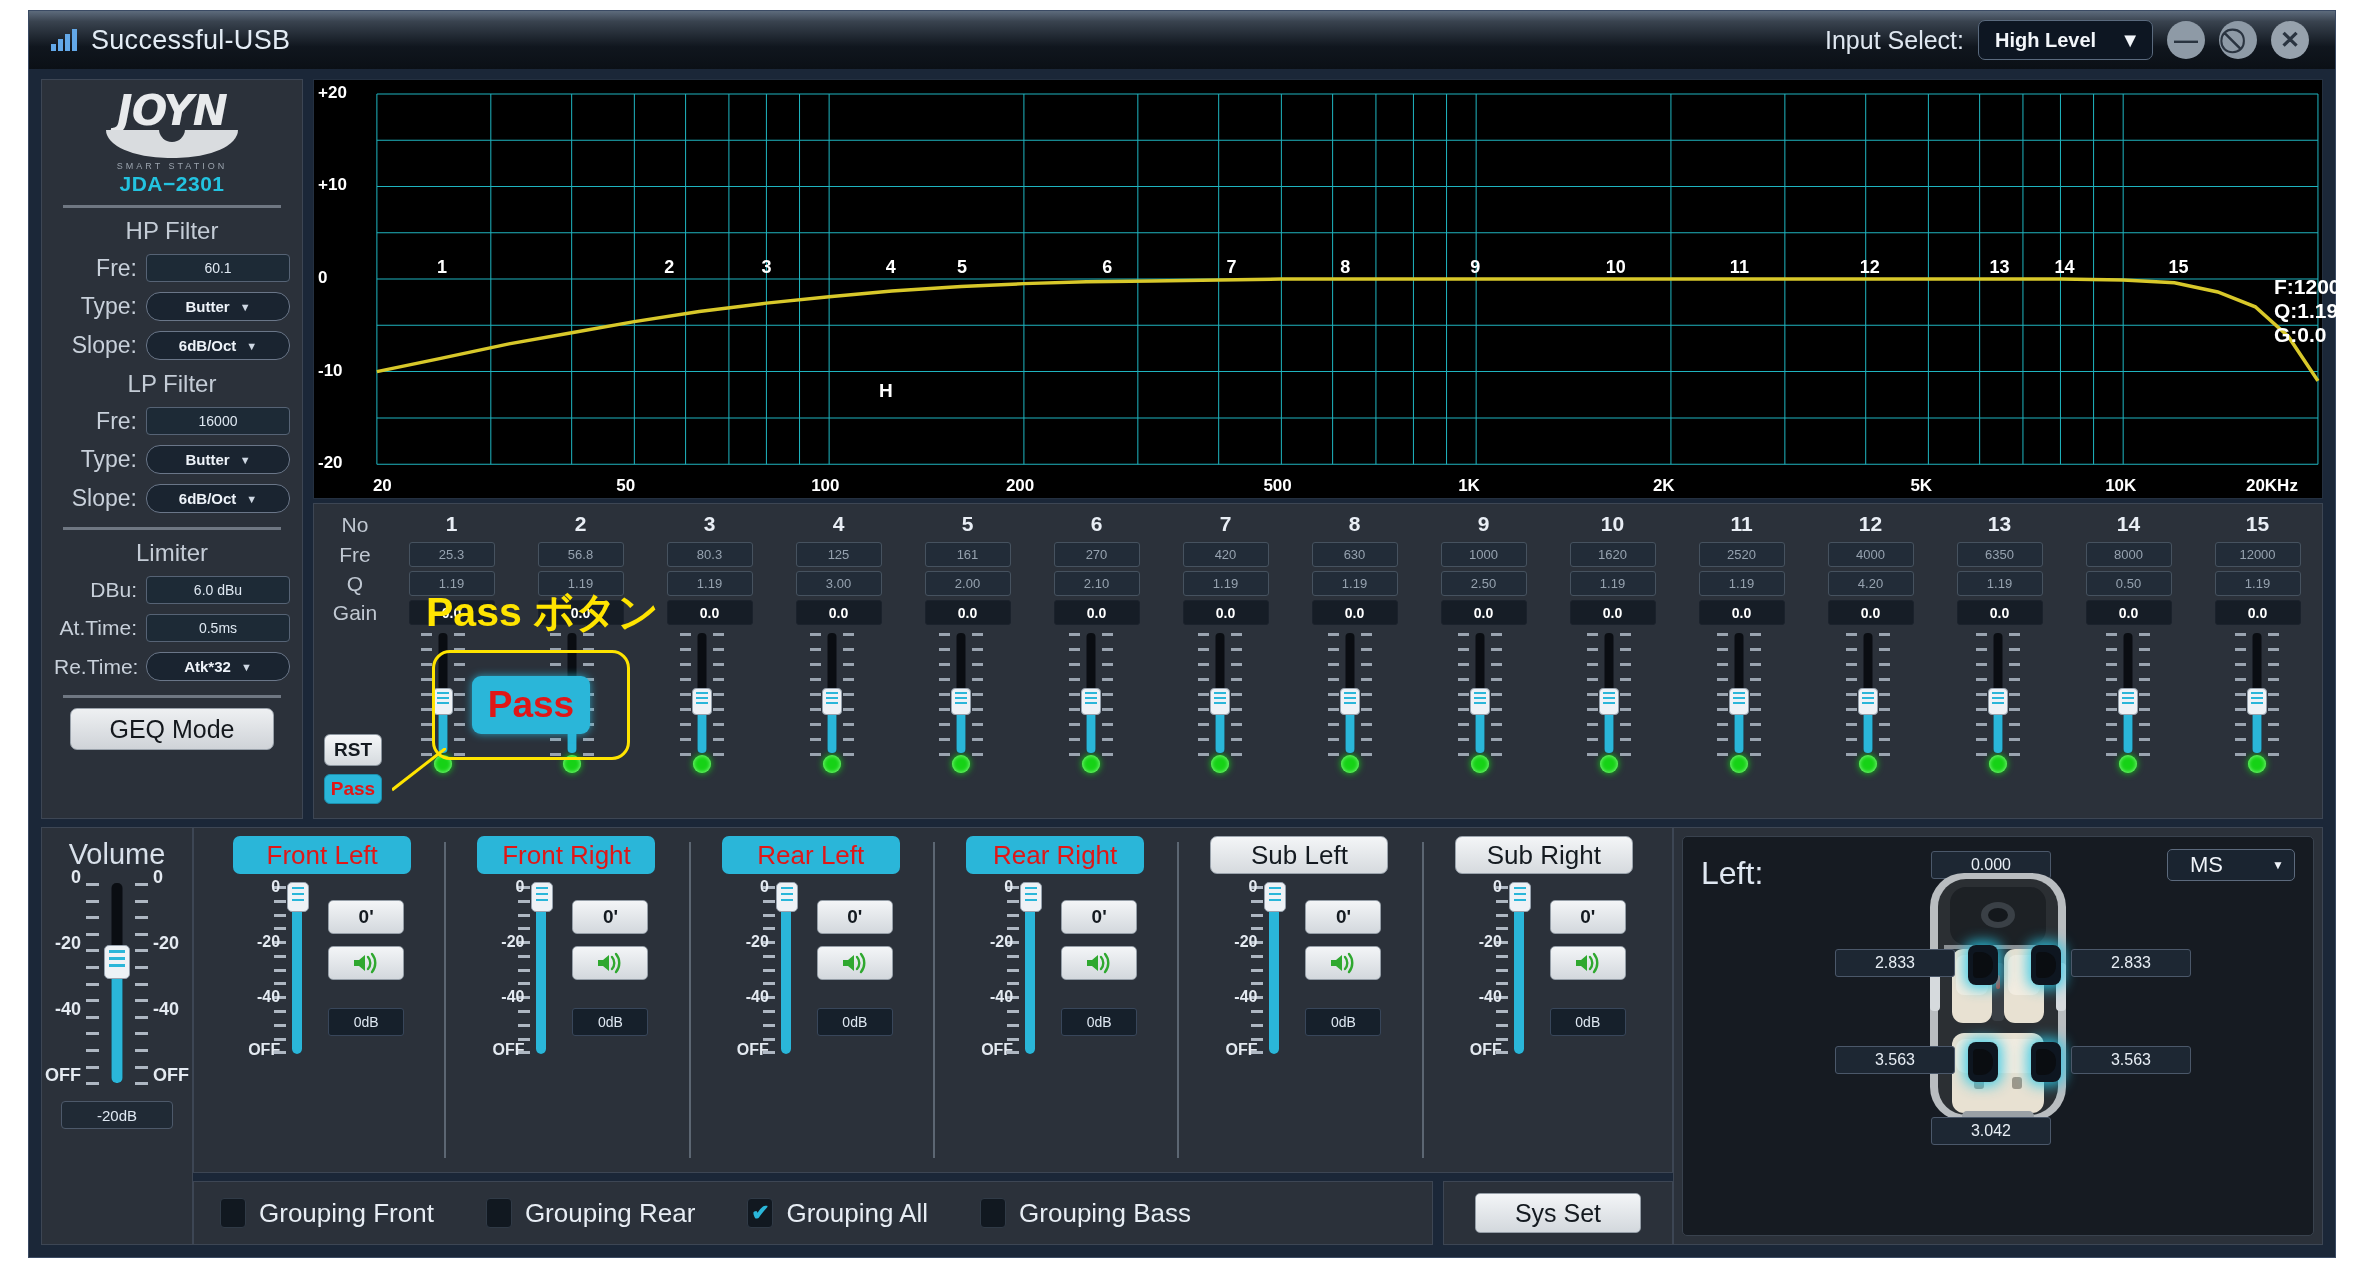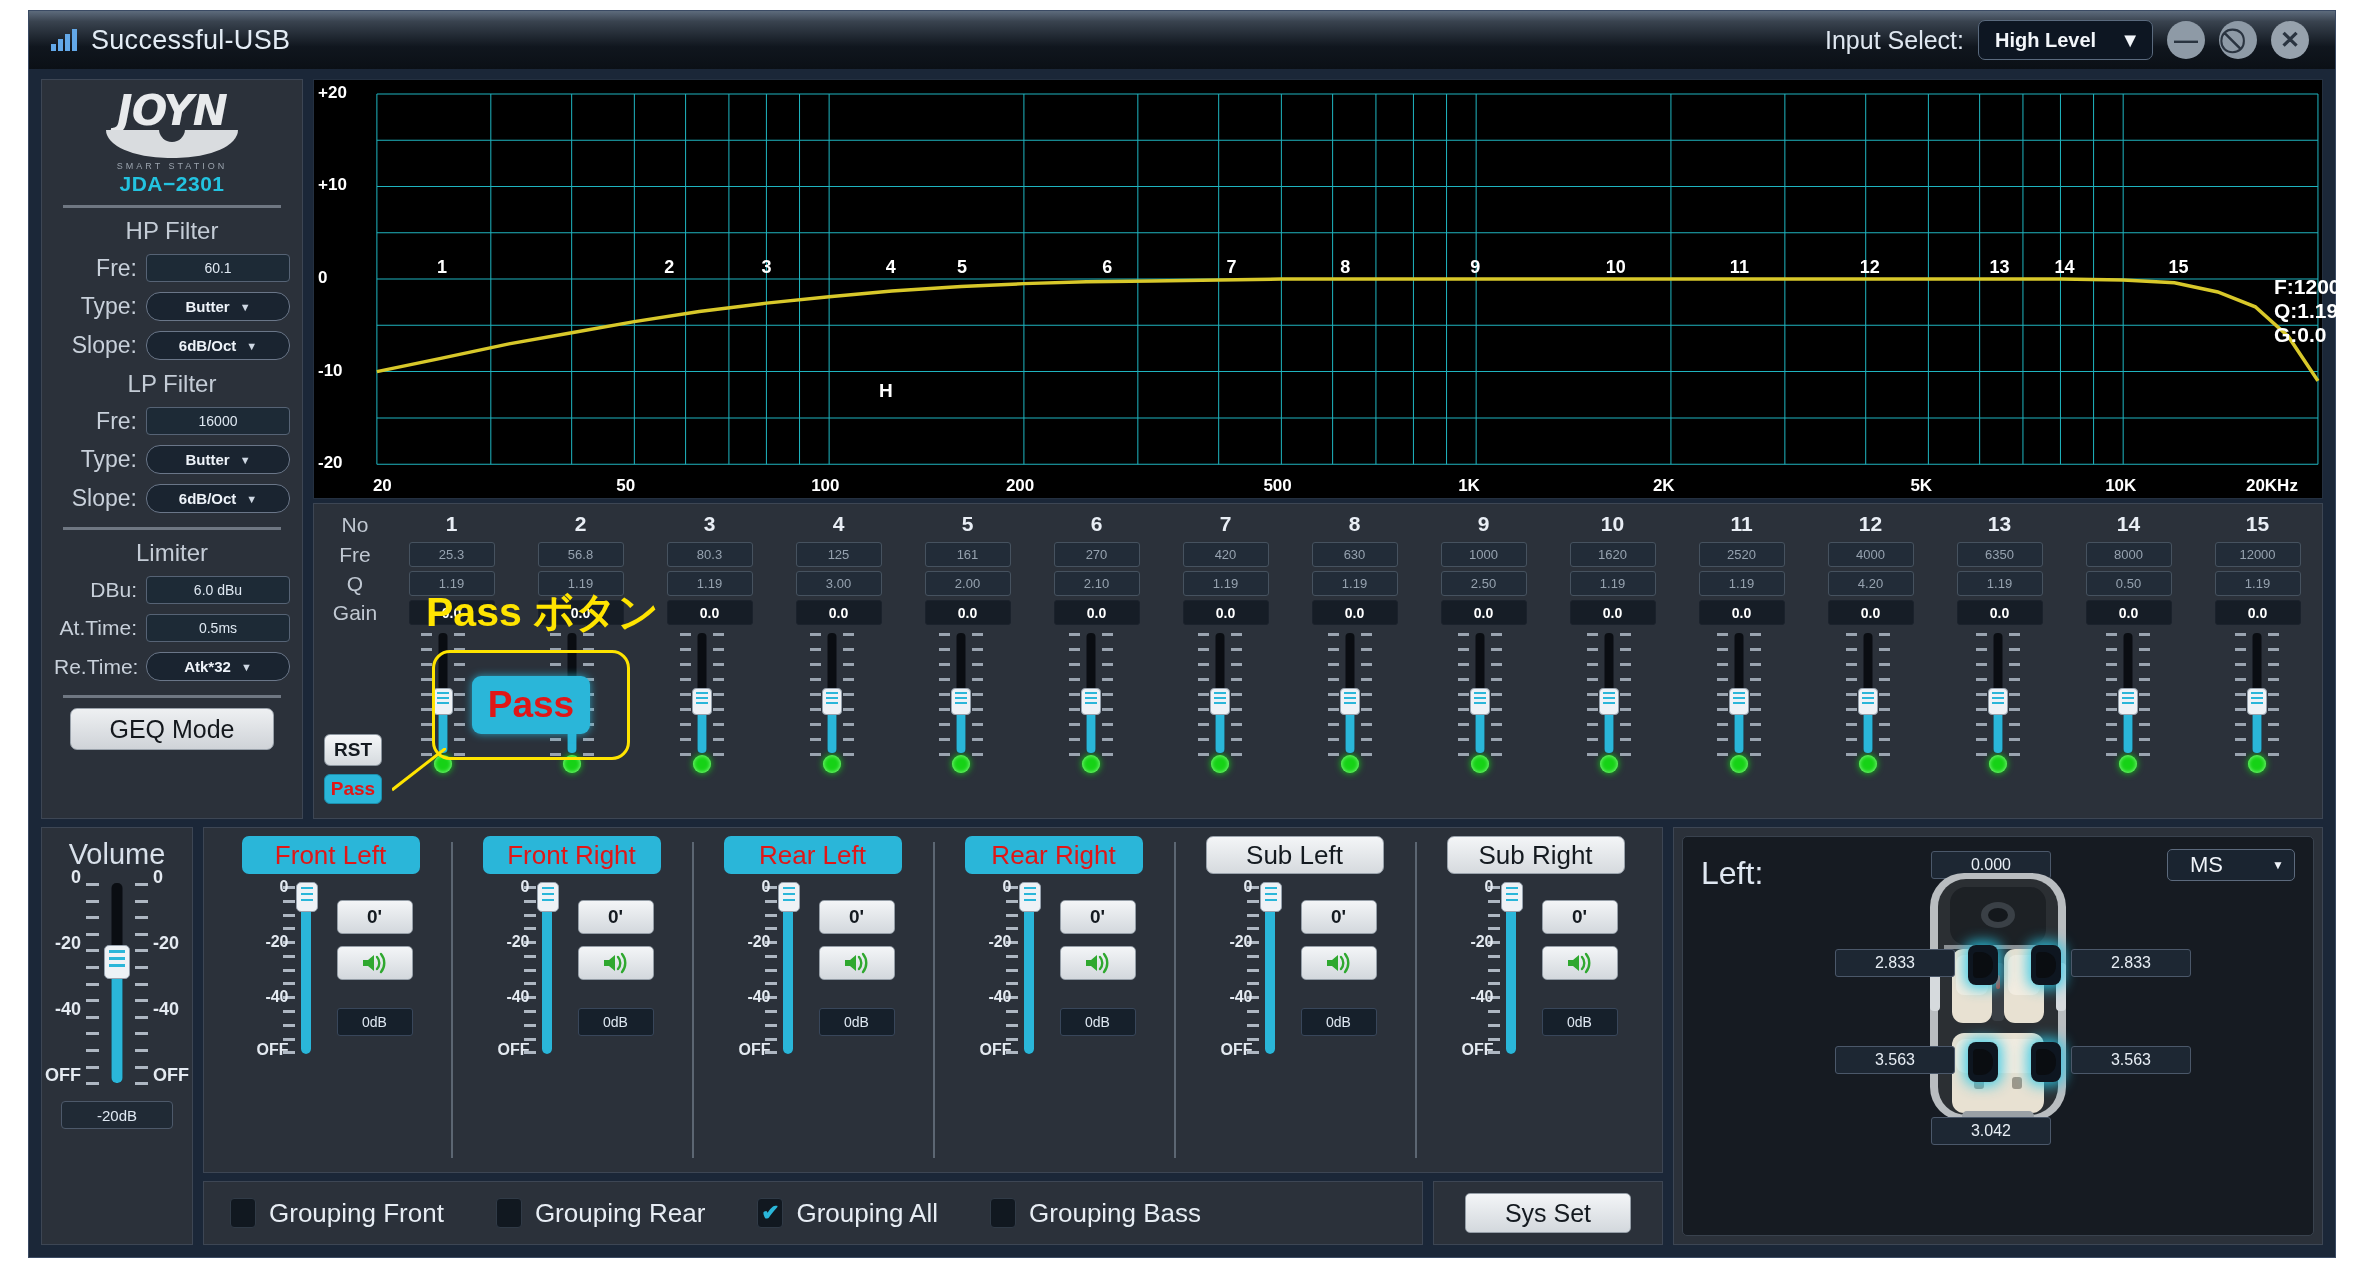--- a/index.html
+++ b/index.html
@@ -136,21 +136,21 @@
     left:118px; bottom:58px; width:198px; height:110px; background:transparent; }
   .callout .inner { width:100%; height:100%; display:flex; align-items:center; justify-content:center; }
   .callout .bigpass { width:118px; height:58px; border-radius:9px; background:#2ab6d9;
     color:#e01717; font-size:37px; font-weight:bold; display:flex; align-items:center; justify-content:center;
     box-shadow:0 0 8px rgba(42,182,217,.8); }
   .callout-tail { position:absolute; left:78px; bottom:26px; width:54px; height:44px; pointer-events:none; }
   .callout-label { position:absolute; left:112px; bottom:178px; color:#ffe400;
     font-size:41px; font-weight:bold; }
 
   
-  .lower { flex:1; display:flex; gap:10px; }
+  .lower { flex:1; display:flex; gap:0; }
   .vol { width:152px; flex:0 0 152px; background:#2b313a; border:1px solid #3d4654;
     display:flex; flex-direction:column; align-items:center; padding-top:10px; }
   .vol .t { color:#d8e0ea; font-size:29px; }
   .volslider { position:relative; width:120px; height:200px; margin-top:12px; }
   .volslider .track { position:absolute; left:50%; transform:translateX(-50%); top:0; width:11px; height:100%;
     background:#0a0d12; border-radius:5px; }
   .volslider .fill { position:absolute; left:50%; transform:translateX(-50%); bottom:0; width:11px; height:66%;
     background:#2ab6d9; border-radius:5px; }
   .volslider .knob { position:absolute; left:50%; transform:translateX(-50%); top:31%;
     width:26px; height:34px; background:#eef2f6; border:1px solid #97a2ae; border-radius:5px; }

